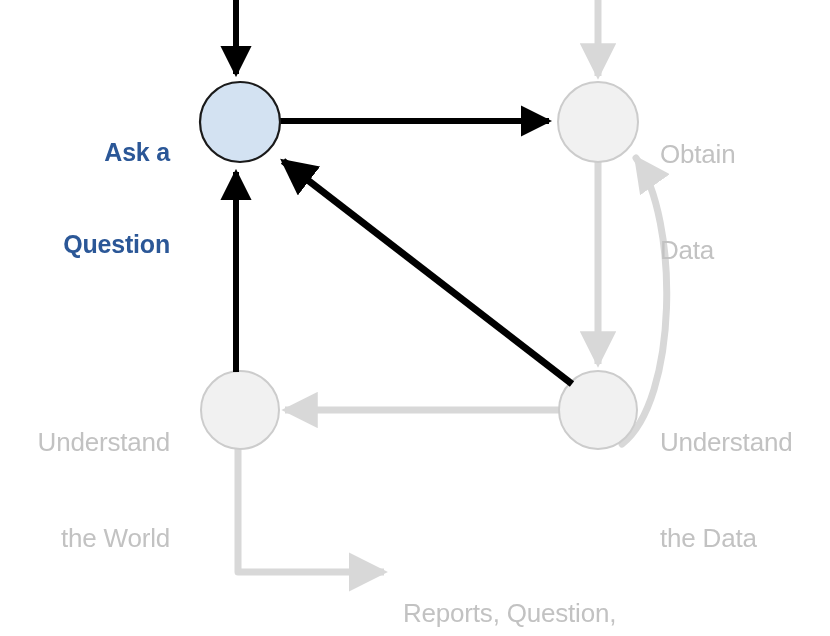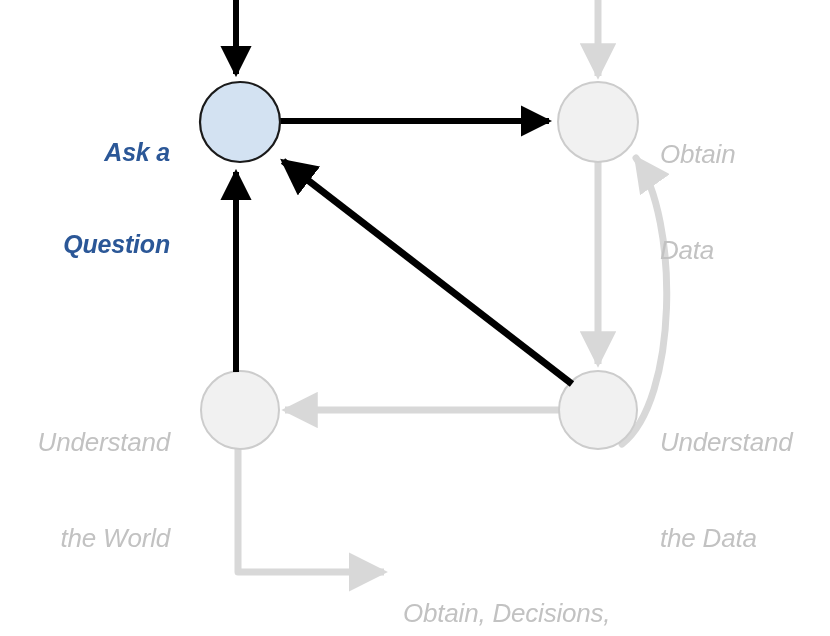--- a/index.html
+++ b/index.html
@@ -13,21 +13,20 @@
     height: 636px;
     position: relative;
     overflow: hidden;
     font-family: "Liberation Sans", sans-serif;
   }
   #diagram-root {
     position: relative;
     width: 830px;
     height: 636px;
     background: #ffffff;
-    font-style: italic;
   }
   #diagram-svg {
     position: absolute;
     top: 0;
     left: 0;
     width: 830px;
     height: 636px;
   }
   .node-label {
     position: absolute;
@@ -132,17 +131,17 @@
     <div>Understand</div>
     <div>the World</div>
   </div>
 
   <div id="label-understand-data" class="node-label label-muted label-left-align">
     <div>Understand</div>
     <div>the Data</div>
   </div>
 
   <div id="label-reports" class="node-label label-muted label-left-align">
-    <div>Obtain, Decisions,</div>
+    <div>Reports, Question,</div>
     
   </div>
 
 </div>
 
 </body></html>

